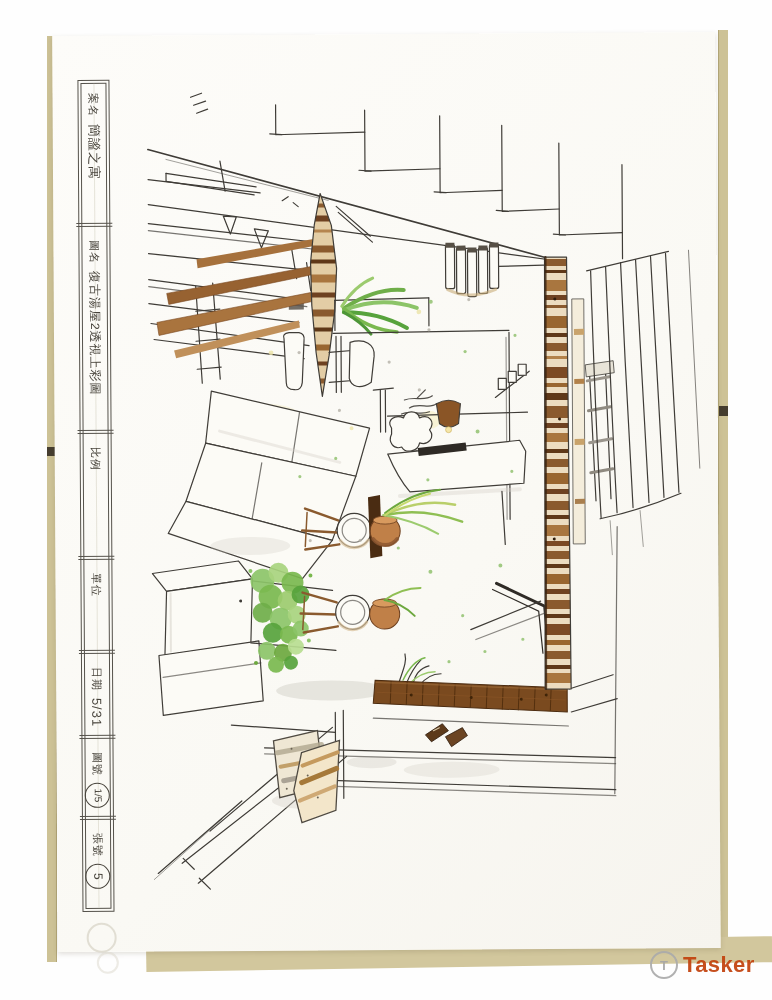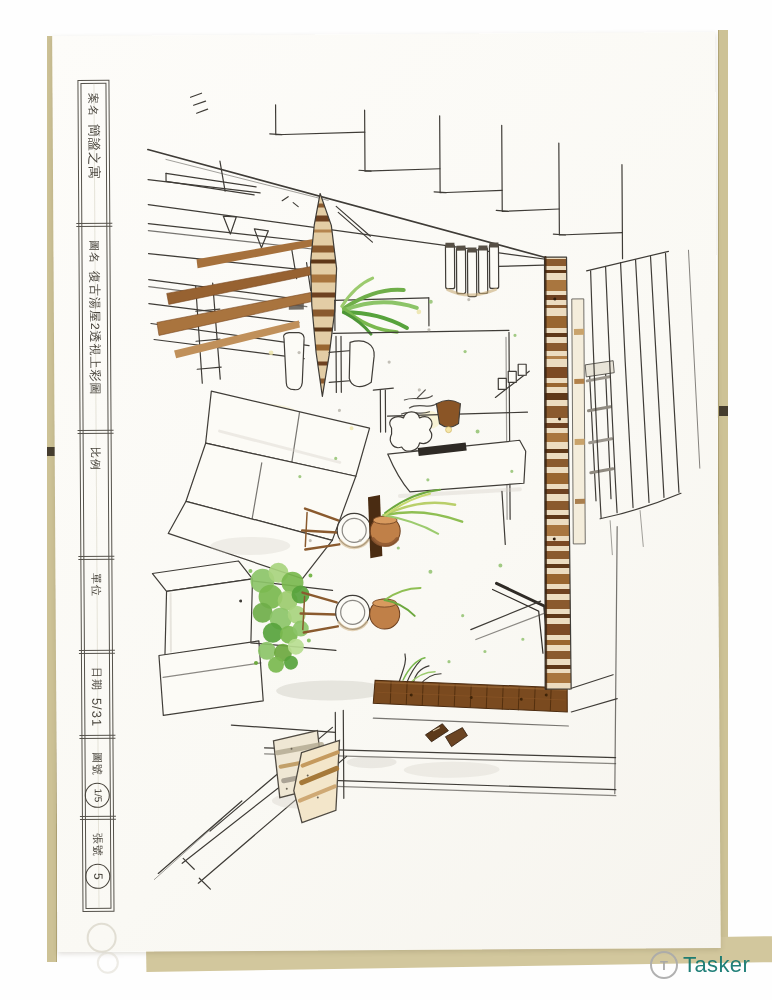--- a/index.html
+++ b/index.html
@@ -32,21 +32,21 @@
   .tb-value{font-size:13px;letter-spacing:1px;}
   .circ{display:inline-flex;align-items:center;justify-content:center;width:23px;height:23px;
         border:1.6px solid #47433b;border-radius:50%;font-size:10px;line-height:1;}
   .circ.big{font-size:12px;}
   .emboss{position:absolute;border:2px solid #dbd7cb;border-radius:50%;opacity:.8;}
   
   #wm{position:absolute;left:650px;top:951px;display:flex;align-items:center;gap:5px;opacity:.92;}
   #wm-logo{width:24px;height:24px;border:2.6px solid #ababab;border-radius:50%;
            display:flex;align-items:center;justify-content:center;
            color:#a6a6a6;font-weight:bold;font-size:13px;}
-  #wm-text{color:#0f766e;font-size:22px;font-weight:normal;letter-spacing:.4px;}
+  #wm-text{color:#c2410c;font-size:22px;font-weight:bold;letter-spacing:.4px;}
 </style>
 </head>
 <body>
 
 <div id="stage">
 
   <div class="strip" style="left:47px;top:36px;width:9px;height:926px;border-right:1px solid #b3a778;"></div>
   <div class="strip" style="left:718px;top:30px;width:9px;height:928px;border-left:1px solid #b3a778;"></div>
   <div class="board-bottom"></div>
   <div class="clip-sq" style="left:47px;top:447px;width:9px;height:9px;"></div>

